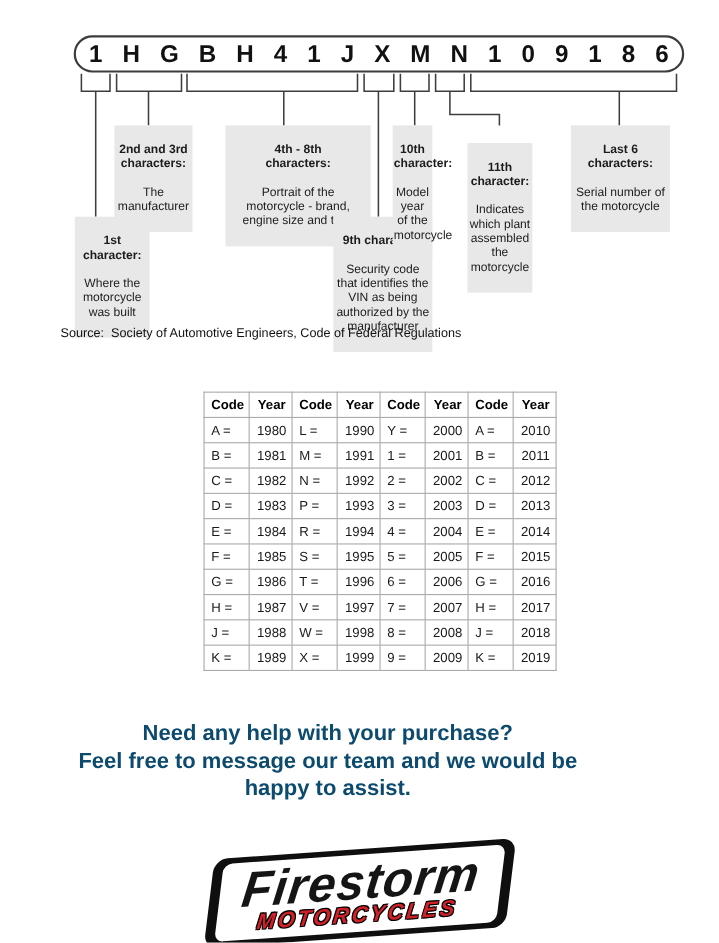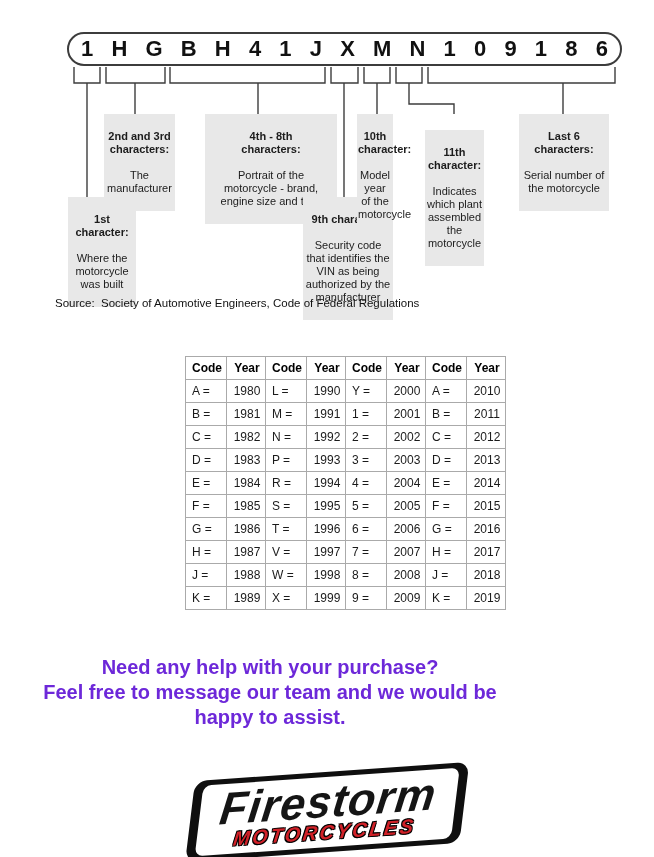--- a/index.html
+++ b/index.html
@@ -31,21 +31,21 @@
   .year-table{position:absolute;left:185px;top:356px;border-collapse:collapse;
               font-size:12px;color:#1a1a1a;}
   .year-table th,.year-table td{border:1px solid #aaaaaa;padding:3px 4px 3px 6px;
               line-height:16px;text-align:left;}
   .year-table th{font-weight:bold;color:#000;}
   .year-table .col-code{width:30px;}
   .year-table .col-year{width:28px;text-align:center;}
 
   
   .help-text{position:absolute;left:0;top:655px;width:540px;text-align:center;
-             font-weight:bold;font-size:20px;line-height:25px;color:#6d28d9;}
+             font-weight:bold;font-size:20px;line-height:25px;color:#0c4a6e;padding-left:28px;}
 
   
   .logo-wrap{position:absolute;top:772px;left:50%;
              transform:translateX(-50%) rotate(-4deg);}
   .logo-outer{background:#0f0f0f;transform:skewX(-11deg);border-radius:12px;
               padding:5px 9px;}
   .logo-inner{background:#ffffff;border-radius:8px;padding:2px 20px 4px;
               text-align:center;}
   .logo-brand{font-style:italic;font-weight:900;font-size:45px;line-height:45px;
               color:#151515;letter-spacing:1px;font-family:"Liberation Sans",sans-serif;}

